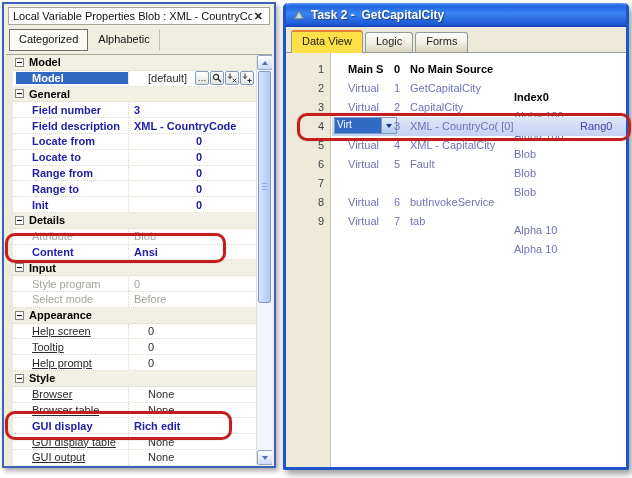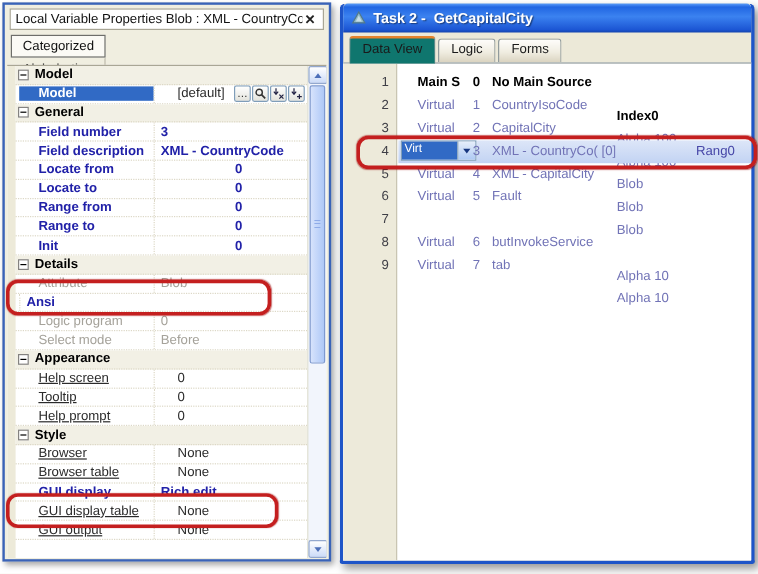--- a/index.html
+++ b/index.html
@@ -8,21 +8,21 @@
 
   
   .panel { position:absolute; left:2px; top:2px; width:274px; height:466px;
            border:2px solid #3A63B8; background:#F0EEE0;
            box-shadow:2px 3px 5px rgba(0,0,0,.35); }
   .ptitle { position:absolute; left:4px; top:3px; right:4px; height:18px;
             background:#fff; border:1px solid #A9A695; display:flex;
             align-items:center; padding:0 4px; color:#111; }
   .ptitle .txt { flex:1; white-space:nowrap; overflow:hidden; }
   .pclose { font-weight:bold; font-size:11px; color:#222; cursor:default; padding:0 2px; }
-  .ptabs { position:absolute; left:5px; top:25px; height:22px; display:flex; align-items:stretch;flex-direction:column; }
+  .ptabs { position:absolute; left:5px; top:25px; height:22px; display:flex; align-items:stretch; }
   .ptab { padding:3px 9px 2px; color:#111; }
   .ptab.on  { background:#FBFAF5; border:1px solid #6E6E6A; }
   .ptab.off { border:1px solid transparent; border-right:1px solid #BEBBAB; }
 
   .pgrid { position:absolute; left:2px; right:2px; top:50px; bottom:1px;
            background:#fff; border-top:1px solid #A9A695; overflow:hidden; }
   .pgrid .indent { position:absolute; left:0; top:0; bottom:0; width:7px; background:#EDEAD9; }
   .prows { position:absolute; left:7px; top:0; right:16px; }
   .prow { display:flex; align-items:center; height:15.8px;
           border-bottom:1px dotted #DCD8C6; }
@@ -72,21 +72,21 @@
             border:3px solid #1E55C8; border-top:none; border-radius:5px 5px 2px 2px;
             background:#ECE9D8; box-shadow:3px 4px 7px rgba(0,0,0,.4); }
   .tbar { height:24px; border-radius:4px 4px 0 0; display:flex; align-items:center;
           gap:5px; padding:0 6px;
           background:linear-gradient(180deg,#5A9CF8 0%,#2166E2 12%,#3B82F0 45%,#1C56D4 90%,#1545AE 100%); }
   .tbar .ttxt { color:#fff; font-weight:bold; font-size:12px;
                 text-shadow:1px 1px 1px rgba(0,0,0,.45); white-space:pre; }
   .wtabs { height:25px; padding:3px 0 0 5px; display:flex; gap:2px; position:relative; }
   .wtab { border:1px solid #919B9C; border-bottom:none; border-radius:3px 3px 0 0;
           padding:3px 10px; color:#1a1a1a; }
-  .wtab.on { background:#0f766e; border-top:2px solid #E5822D; position:relative; z-index:2;
+  .wtab.on { background:#fde047; border-top:2px solid #E5822D; position:relative; z-index:2;
              margin-bottom:-1px; padding-bottom:4px;text-align:center; }
   .wtab.off { background:linear-gradient(#FEFDFB,#F0EDE1 55%,#DAD3C0); margin-top:2px;
               padding-top:2px; }
   .wcontent { position:absolute; left:0; right:0; top:49px; bottom:0; background:#fff;
               border-top:1px solid #919B9C; overflow:hidden; }
   .gutter { position:absolute; left:0; top:0; bottom:0; width:45px; background:#EDEADA;
             border-right:1px solid #C9C5B2; }
   .trows { position:absolute; left:0; right:0; top:7px; }
   .trow { position:relative; height:19px; color:#7173B6; }
   .trow .g { position:absolute; left:0; width:38px; text-align:right; top:3px; color:#3F3F46; }
@@ -223,28 +223,33 @@
         <span>Details</span>
       </div>
 
       <div class="prow p">
         <span class="nm n-dis">Attribute</span>
         <span class="vcell">
             <span class="v-dis">Blob</span>
           </span>
       </div>
       <div class="prow p">
+        <span class="nm n-set">Content</span>
         <span class="vcell">
             <span class="v-set">Ansi</span>
           </span>
       </div>
 
-
-      <div class="prow p">
-        <span class="nm n-dis">Logic program</span>
+      <div class="prow cat">
+        <span class="minusbox"></span>
+        <span>Input</span>
+      </div>
+
+      <div class="prow p">
+        <span class="nm n-dis">Style program</span>
         <span class="vcell">
             <span class="v-dis">0</span>
           </span>
       </div>
       <div class="prow p">
         <span class="nm n-dis">Select mode</span>
         <span class="vcell">
             <span class="v-dis">Before</span>
           </span>
       </div>
@@ -345,21 +350,21 @@
         <span class="cell ct">Main S</span>
         <span class="cell cs">0</span>
         <span class="cell cn">No Main Source</span>
         <span class="cell ca">Index0</span>
       </div>
 
       <div class="trow">
         <span class="g">2</span>
         <span class="cell ct">Virtual</span>
         <span class="cell cs">1</span>
-        <span class="cell cn">CountryIsoCode</span>
+        <span class="cell cn">GetCapitalCity</span>
         <span class="cell ca">Alpha 100</span>
       </div>
 
       <div class="trow">
         <span class="g">3</span>
         <span class="cell ct">Virtual</span>
         <span class="cell cs">2</span>
         <span class="cell cn">CapitalCity</span>
         <span class="cell ca">Alpha 100</span>
       </div>

